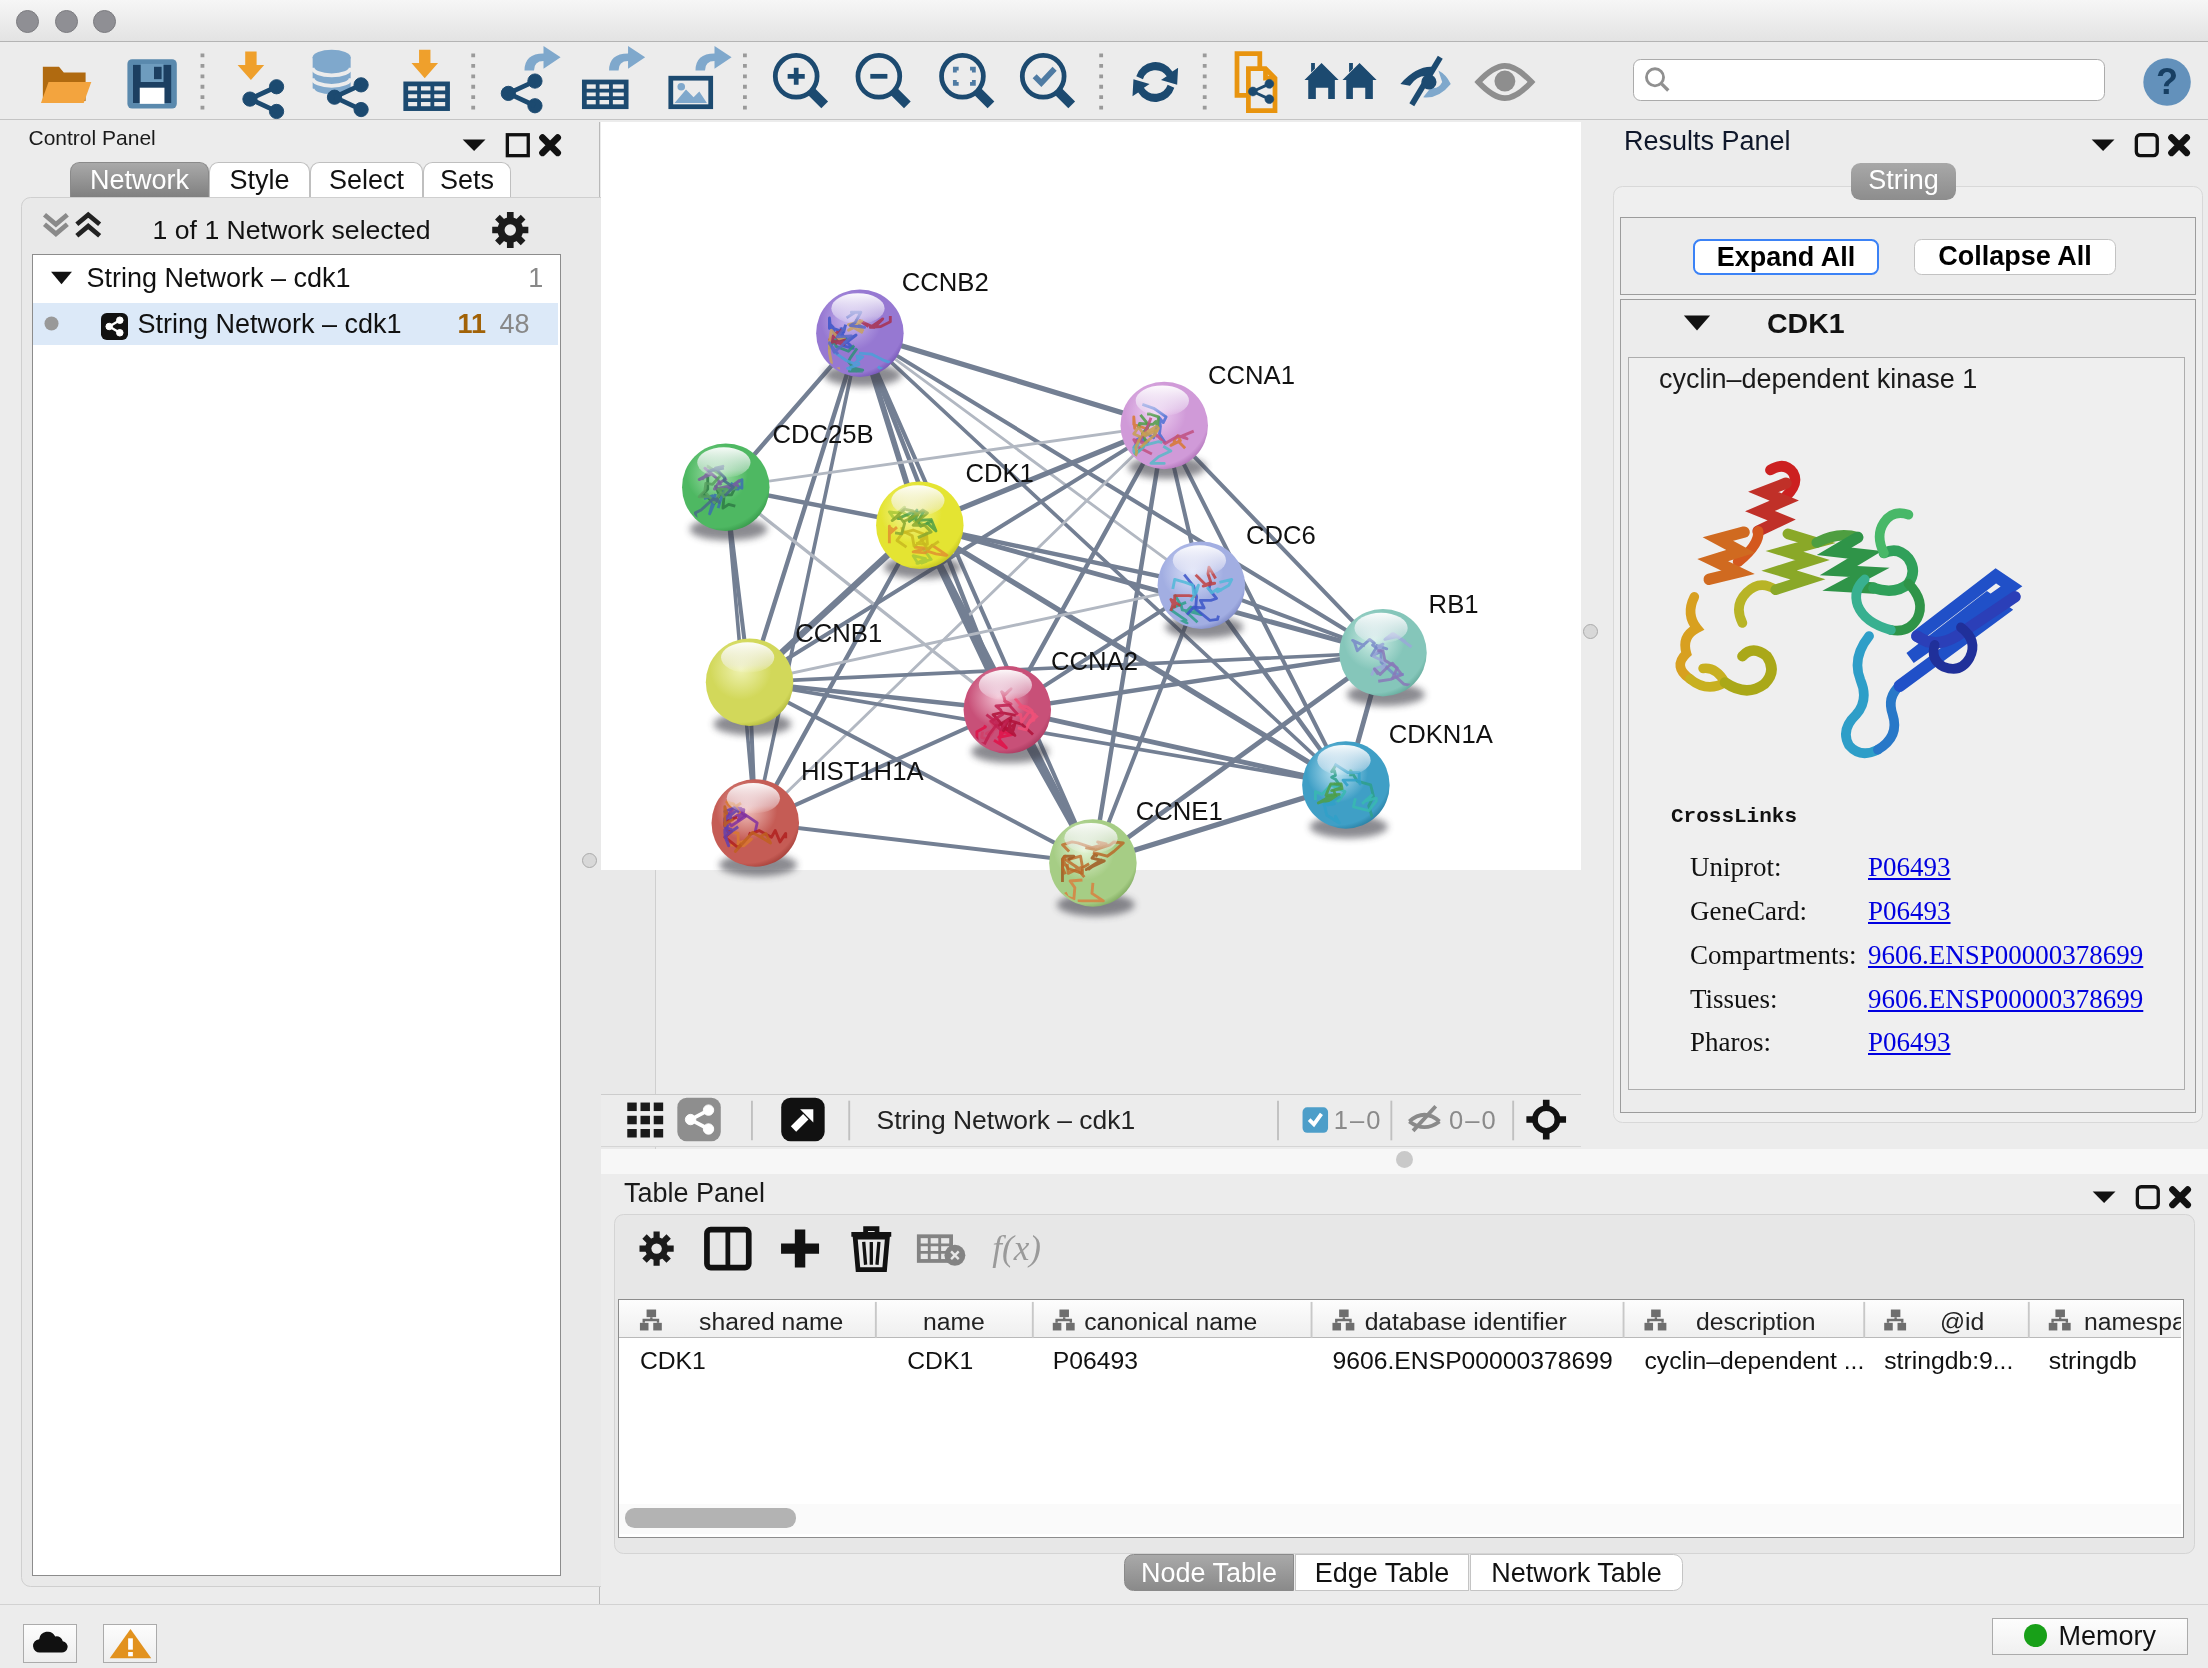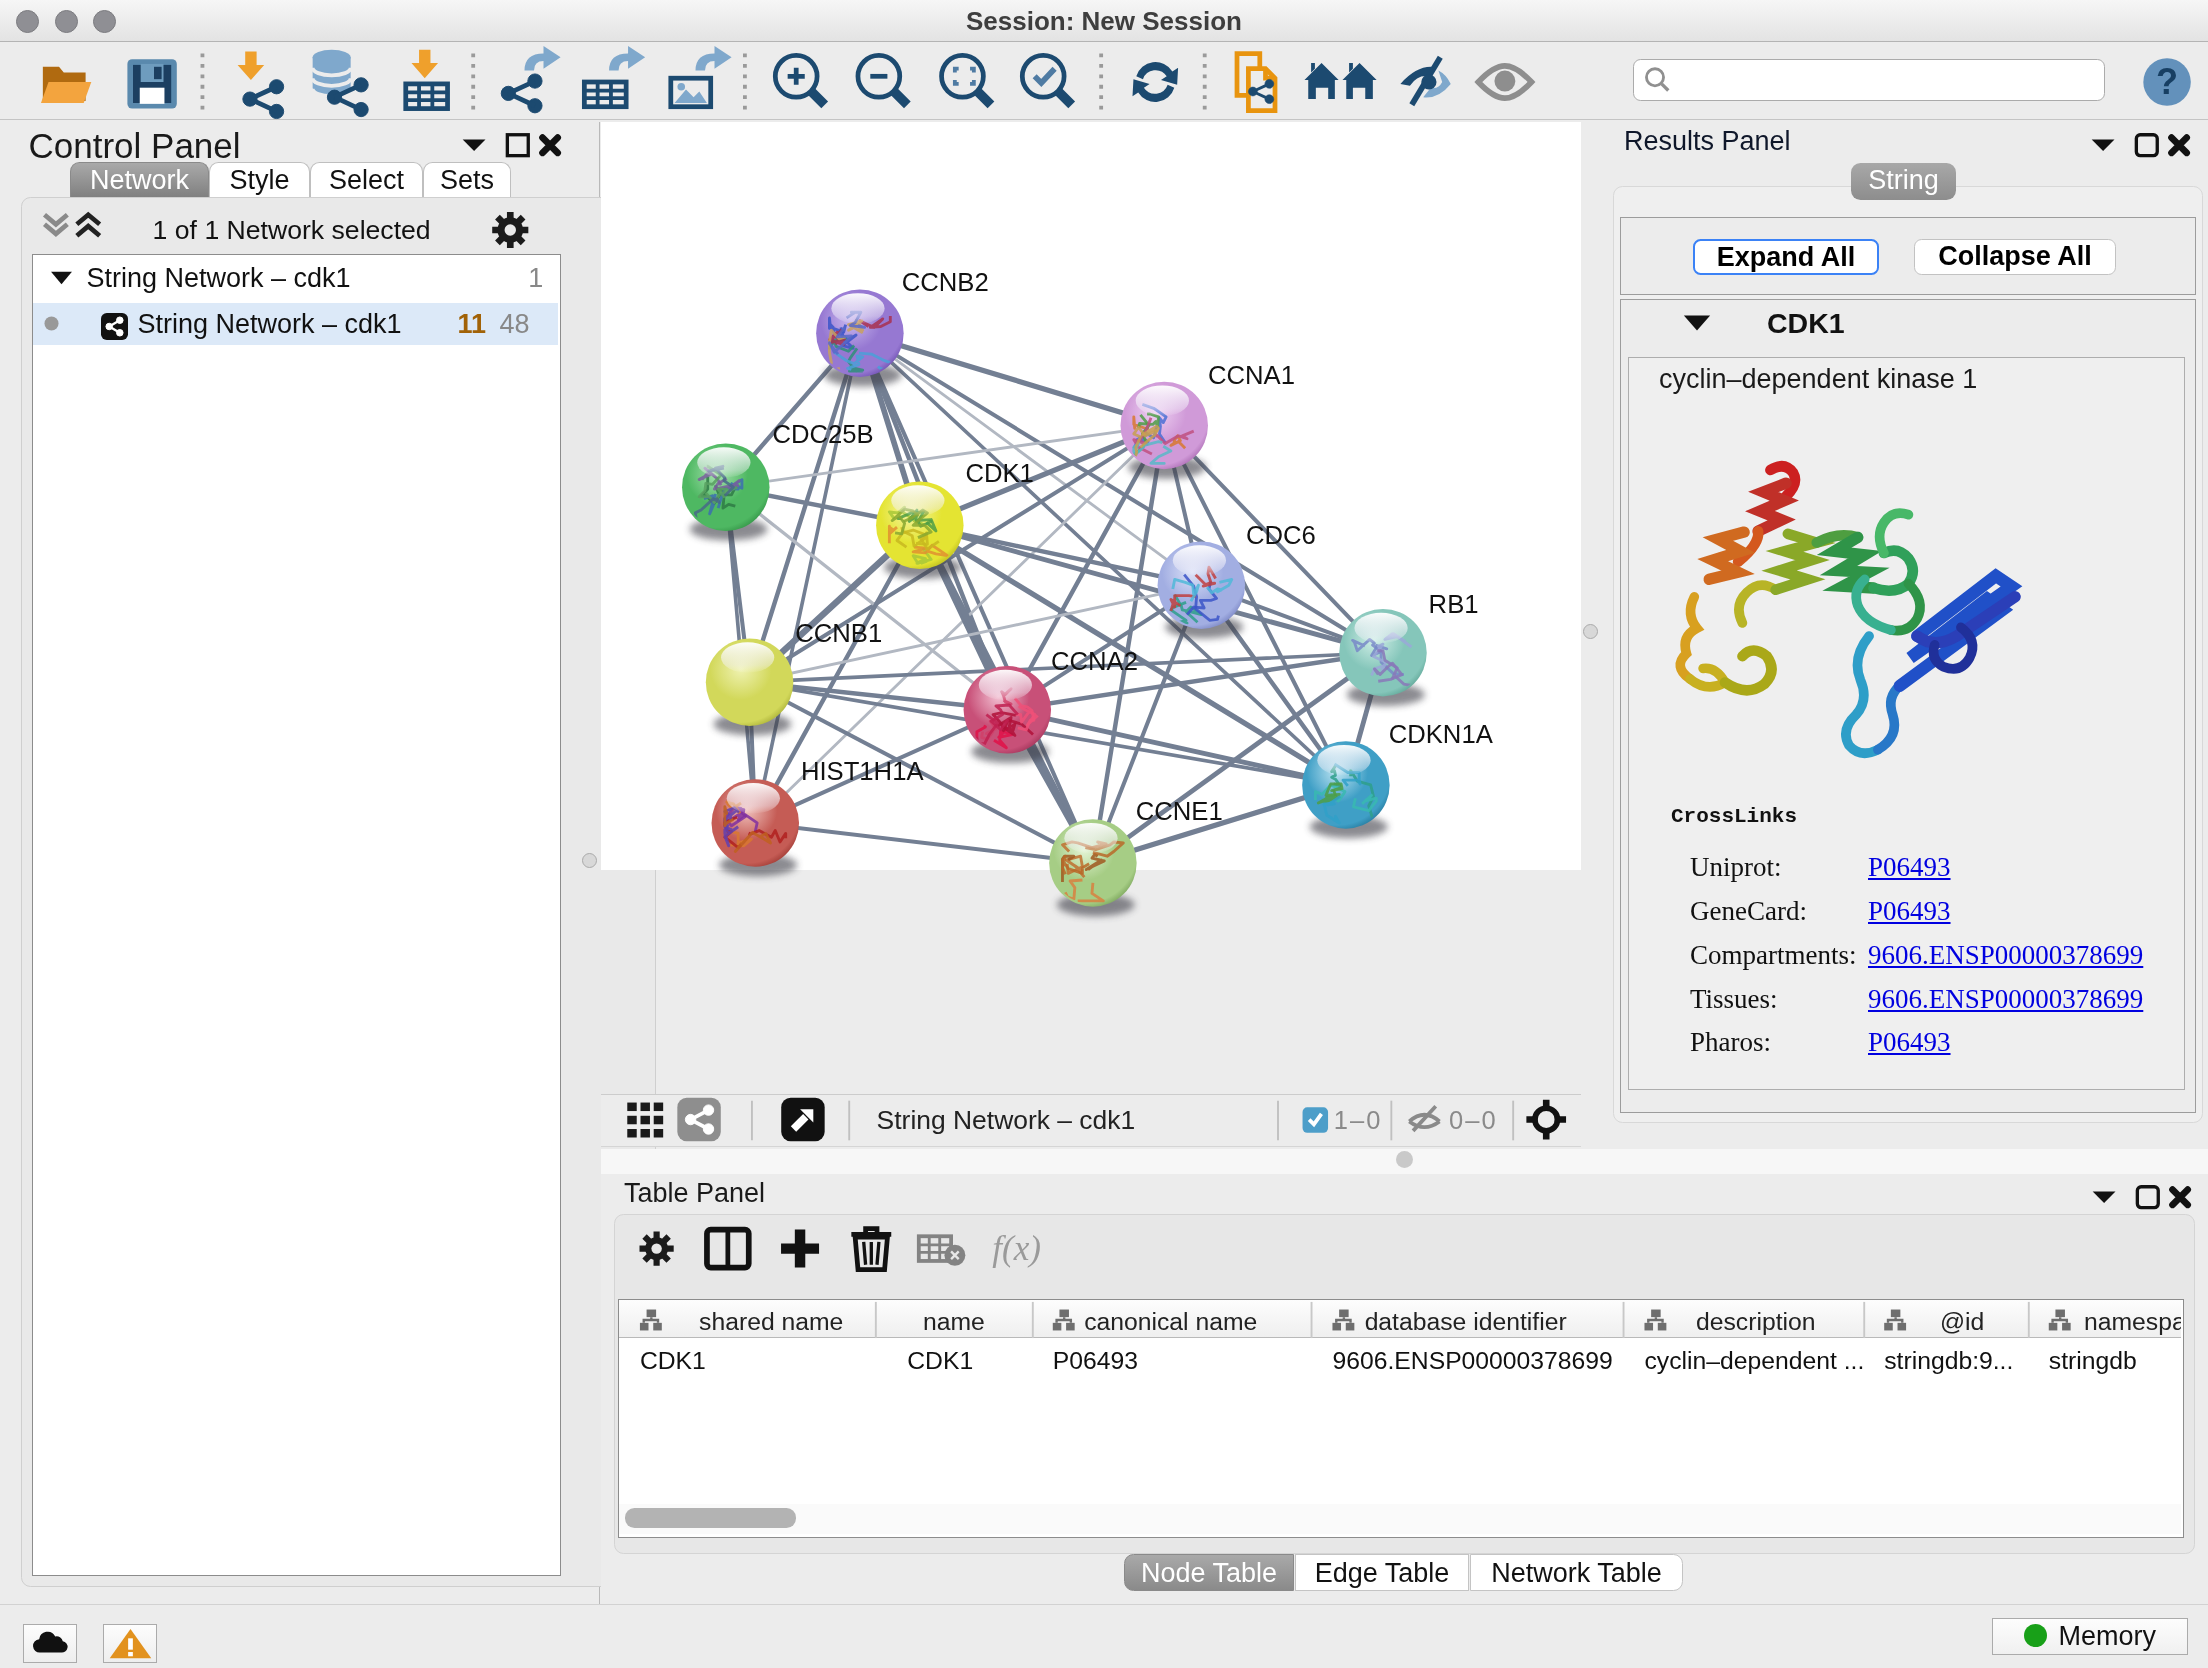--- a/index.html
+++ b/index.html
@@ -19,21 +19,21 @@
   #toolbar { left:0; top:44px; width:2208px; height:76px; background:#ececec;
     border-bottom:1.9px solid #c4c4c4; }
   .tsep { position:absolute; top:8px; height:62px; width:0;
     border-left:4px dotted #9a9a9a; }
   #searchbox { position:absolute; left:1633px; top:15px; width:472px; height:42px;
     background:#fff; border:1.9px solid #ababab; border-radius:7.6px; }
 
   
   #cpanel { left:0; top:122px; width:600px; height:1482px; background:#ececec;
     border-right:1px solid #b9b9b9; }
-  #cp-title { position:absolute; left:28.5px; top:3.8px; font-size:35px; color:#1a1a1a; }
+  #cp-title { position:absolute; left:28.5px; top:3.8px; font-size:21px; color:#1a1a1a; }
   .tab { position:absolute; top:40px; height:36px; font-size:27px; text-align:center;
     border:1px solid #bfbfbf; border-bottom:none; border-radius:9.5px 9.5px 0 0;
     background:#fff; color:#111; padding-top:1.9px; }
   .tab.sel { background:linear-gradient(#a9a9a9,#7f7f7f); color:#fff; border-color:#8a8a8a; }
   #cp-inner { position:absolute; left:21px; top:75px; width:635px; height:1390px;
     background:#e9e9e9; border:1px solid #cfcfcf; border-radius:9.5px; }
   #cp-list { position:absolute; left:9.5px; top:56px; width:529px; height:1322px;
     background:#fff; border:1.9px solid #8c8c8c; }
   .cprow1 { position:absolute; left:0; top:1.9px; width:525px; height:42px; font-size:27px; color:#111; }
   .cprow2 { position:absolute; left:0; top:48px; width:525px; height:42px;
@@ -68,21 +68,20 @@
   .xrow { position:absolute; left:107px; width:495px; font-family:"Liberation Serif",serif; font-size:27px; }
   .xlab { color:#111; }
   .xlink { position:absolute; left:178px; color:#0000e0; text-decoration:underline; }
 </style>
 </head>
 <body>
   <div class="abs" id="titlebar">
     <div class="tlight" style="left:16px;"></div>
     <div class="tlight" style="left:55px;"></div>
     <div class="tlight" style="left:93px;"></div>
-    <div id="title">Session: New Session</div>
   </div>
 
   <div class="abs" id="toolbar">
   <div id="searchbox"></div>
   <svg width="2208" height="76" viewBox="0 0 2322 80" style="position:absolute;left:0;top:0;">
     <defs>
       <g id="share3">
         <circle cx="-15" cy="0" r="7.5"></circle>
           <circle cx="13" cy="-13" r="7.5"></circle>
           <circle cx="13" cy="13" r="7.5"></circle>

